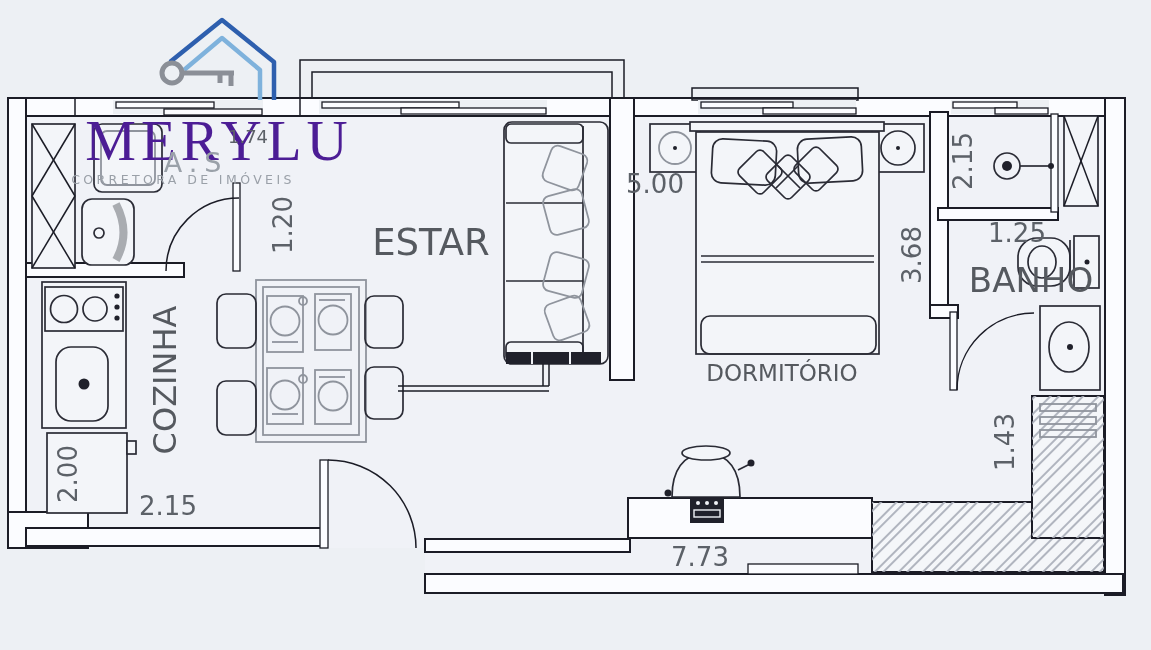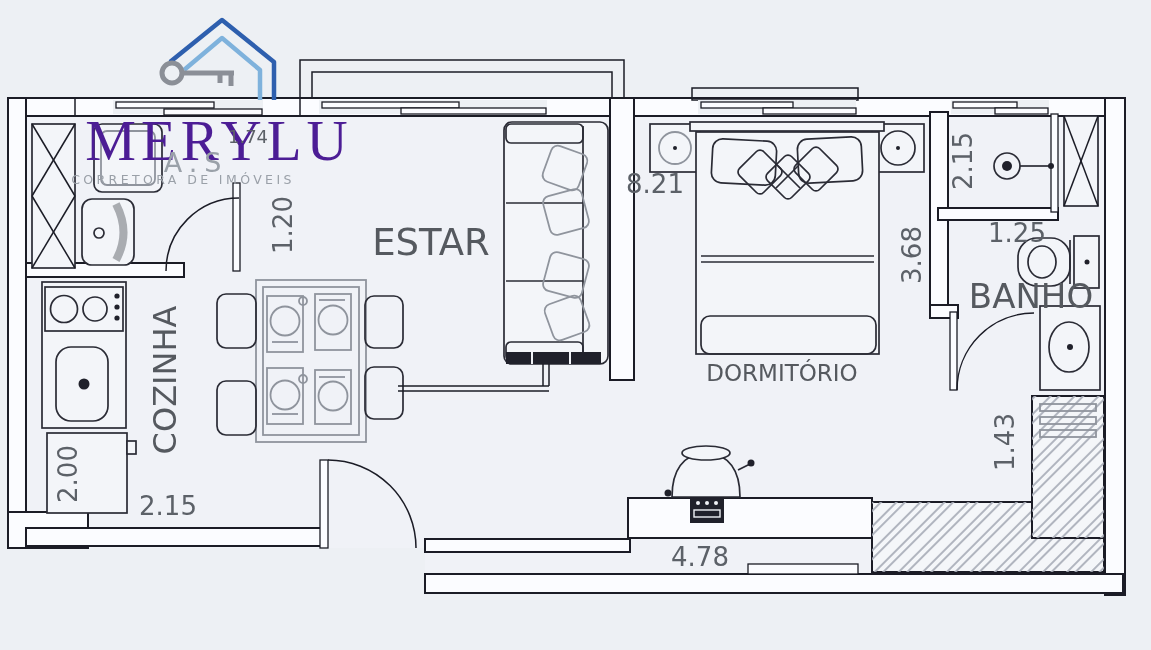--- a/index.html
+++ b/index.html
@@ -273,26 +273,26 @@
   </g>
 </svg>
 
 <div class="brand-name">MERYLU</div>
 <div class="brand-tag">CORRETORA DE IMÓVEIS</div>
 
 <div class="lbl as-lbl" style="left:196px;top:162px;">A.S</div>
 <div class="lbl room v" style="left:165px;top:380px;font-size:32px;">COZINHA</div>
 <div class="lbl room estar" style="left:431px;top:242px;">ESTAR</div>
 <div class="lbl room" style="left:782px;top:373px;">DORMITÓRIO</div>
-<div class="lbl room banho" style="left:1031px;top:296px;">BANHO</div>
+<div class="lbl room banho" style="left:1031px;top:280px;">BANHO</div>
 
 <div class="lbl dim" style="left:248px;top:137px;font-size:18px;">1.74</div>
 <div class="lbl dim v" style="left:283px;top:225px;">1.20</div>
-<div class="lbl dim" style="left:655px;top:184px;">8.21</div>
+<div class="lbl dim" style="left:655px;top:184px;">5.00</div>
 <div class="lbl dim v" style="left:912px;top:255px;">3.68</div>
 <div class="lbl dim v" style="left:963px;top:161px;">2.15</div>
 <div class="lbl dim" style="left:1017px;top:233px;">1.25</div>
 <div class="lbl dim v" style="left:68px;top:474px;">2.00</div>
 <div class="lbl dim" style="left:168px;top:506px;">2.15</div>
 <div class="lbl dim v" style="left:1005px;top:442px;">1.43</div>
-<div class="lbl dim" style="left:700px;top:557px;">4.78</div>
+<div class="lbl dim" style="left:700px;top:557px;">7.73</div>
 
 </div>
 
 </body></html>

